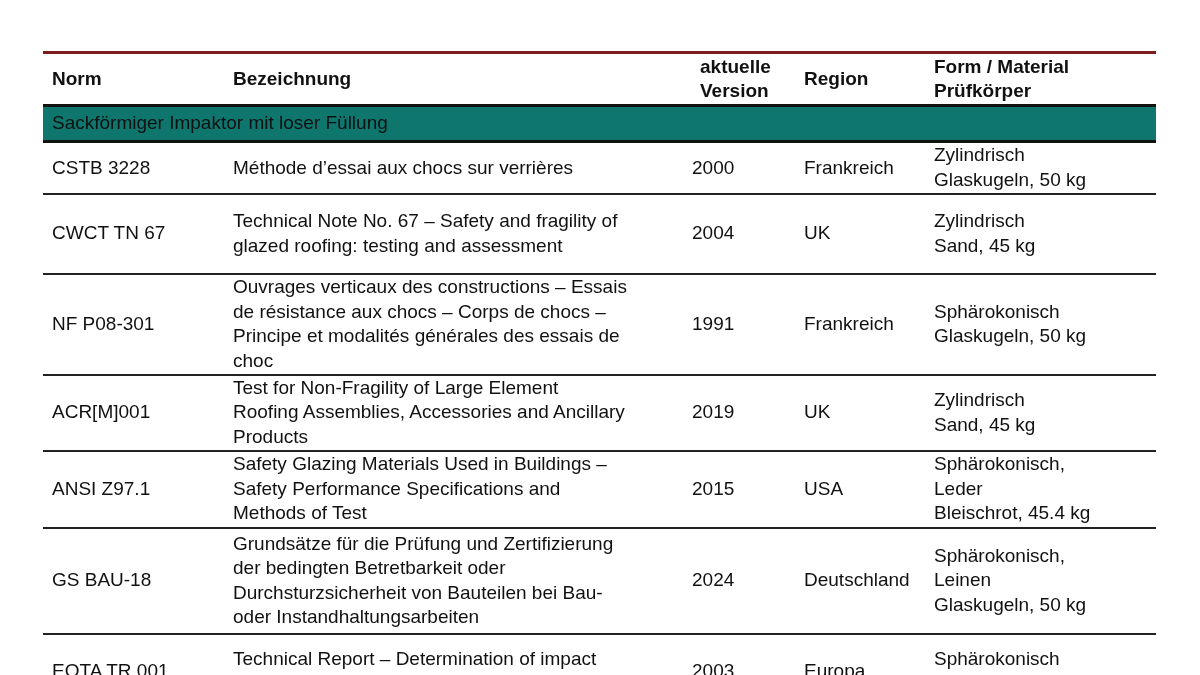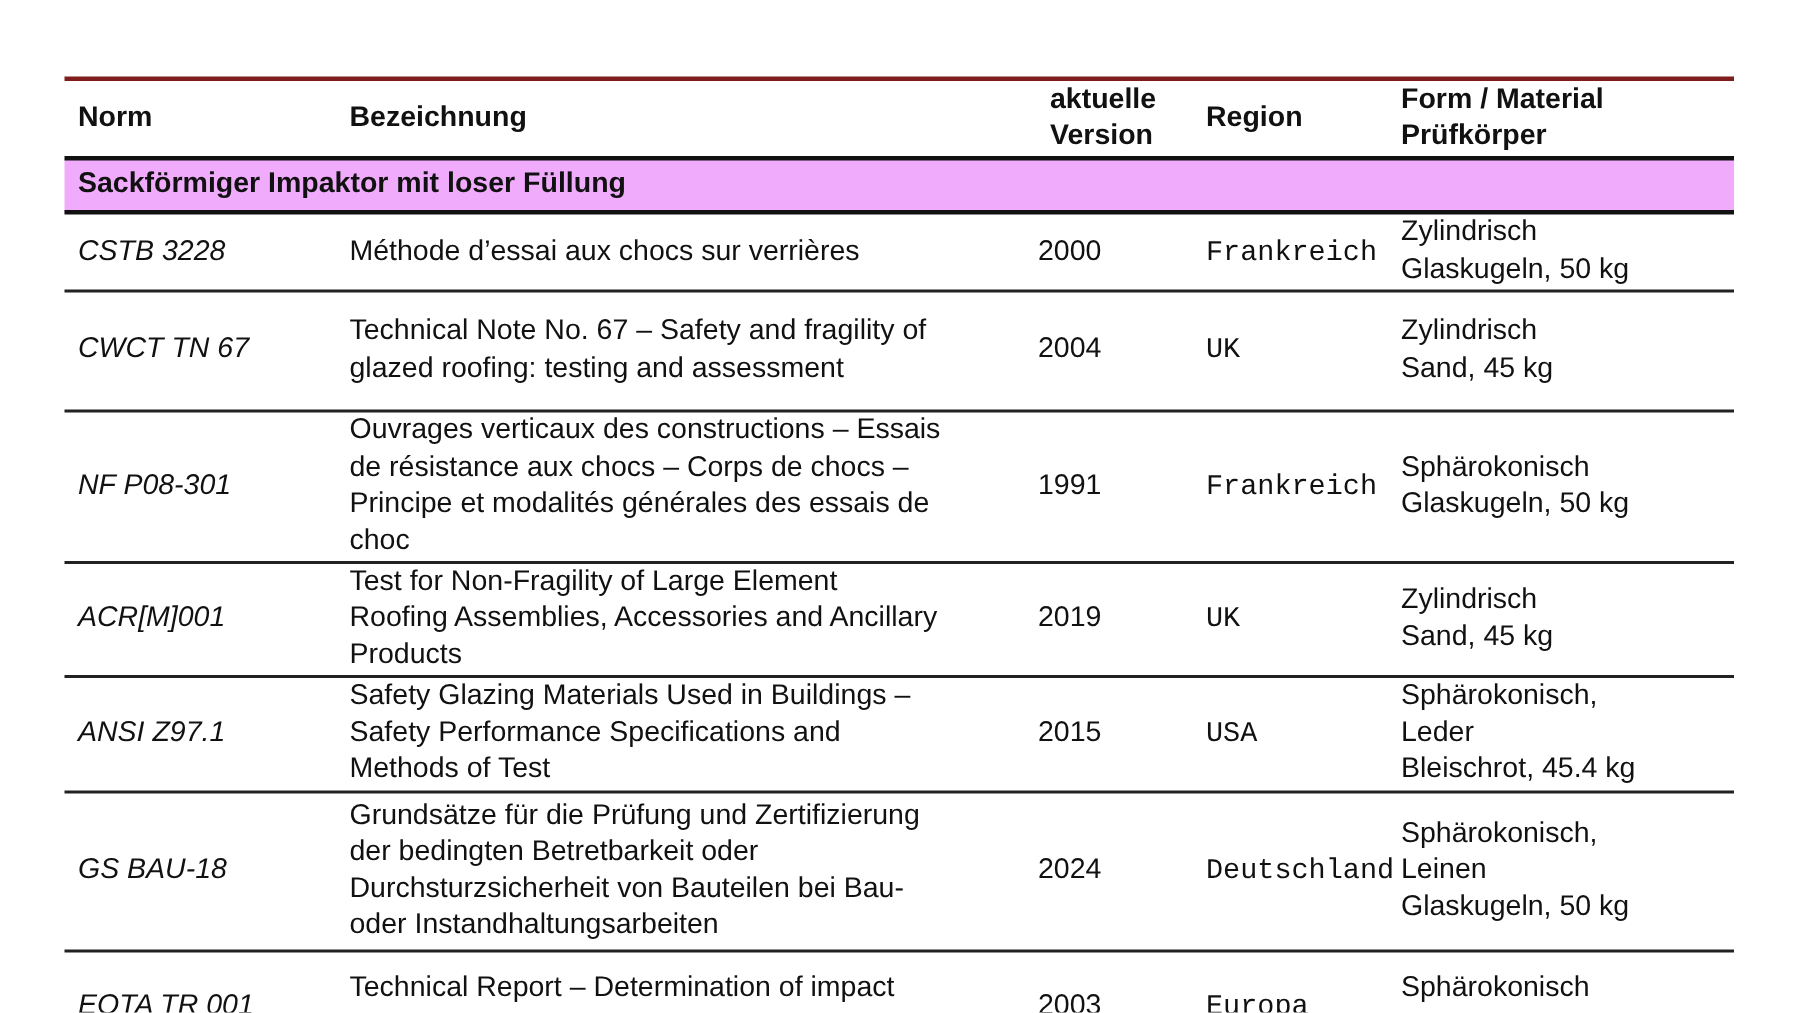--- a/index.html
+++ b/index.html
@@ -44,38 +44,38 @@
     text-align: left;
     vertical-align: middle;
     padding: 0 4px 0 9px;
     line-height: 24.5px;
   }
   th.ver-h { padding-left: 8px; text-align: left; }
   th.reg-h { padding-left: 8px; margin-top: 40px; }
   th.form-h { padding-left: 2px; }
 
   tr.section-row td {
-    background: #f0abfc;
-    font-weight: bold;
+    background: #0f766e;
+    font-weight: normal;
     padding: 0 9px;
     height: 33px;
     border-bottom: 3px solid #111;
   }
 
   tbody tr.data-row {
     border-bottom: 2px solid #222;
   }
   td {
     vertical-align: middle;
     padding: 0 4px 0 9px;
   }
-  td.norm { padding-left: 9px; font-style: italic; }
+  td.norm { padding-left: 9px; }
   td.bez { padding-left: 9px; padding-right: 4px; }
   td.ver { text-align: left; padding-right: 9px; padding-left: 0; }
-  td.reg { padding-left: 8px; padding-right: 0; white-space: nowrap; font-family: Liberation Mono, monospace; }
+  td.reg { padding-left: 8px; padding-right: 0; white-space: nowrap; }
   td.form { padding-left: 2px; white-space: pre-line; margin-left: 36px; }
   td.bez { white-space: pre-line; }
 </style>
 </head>
 <body>
 
 <div class="table-wrap">
   <table>
     <colgroup>
       <col class="c-norm">

